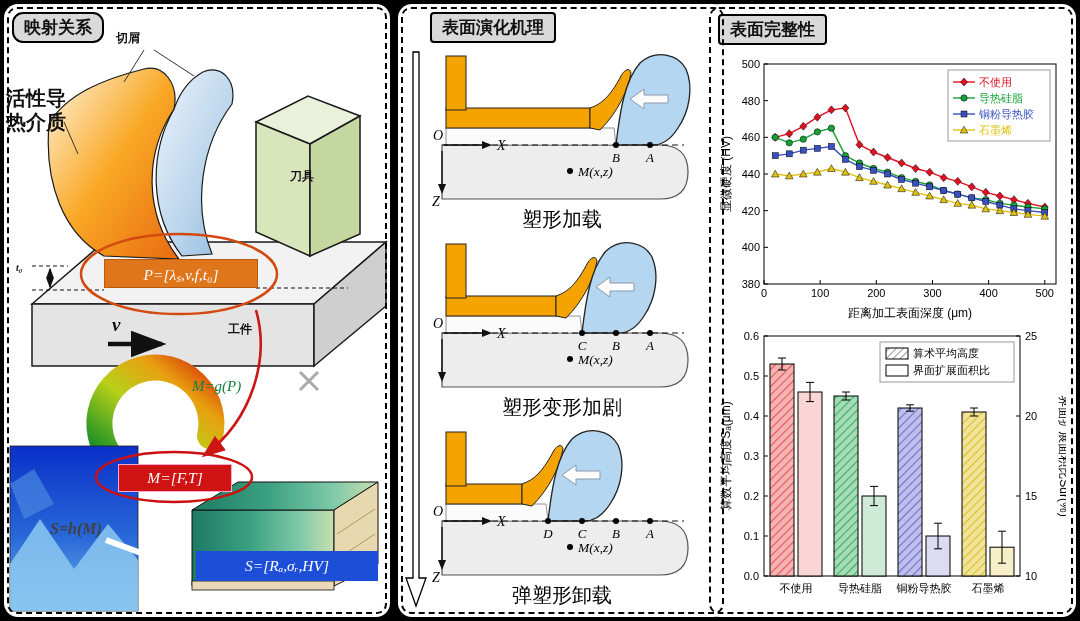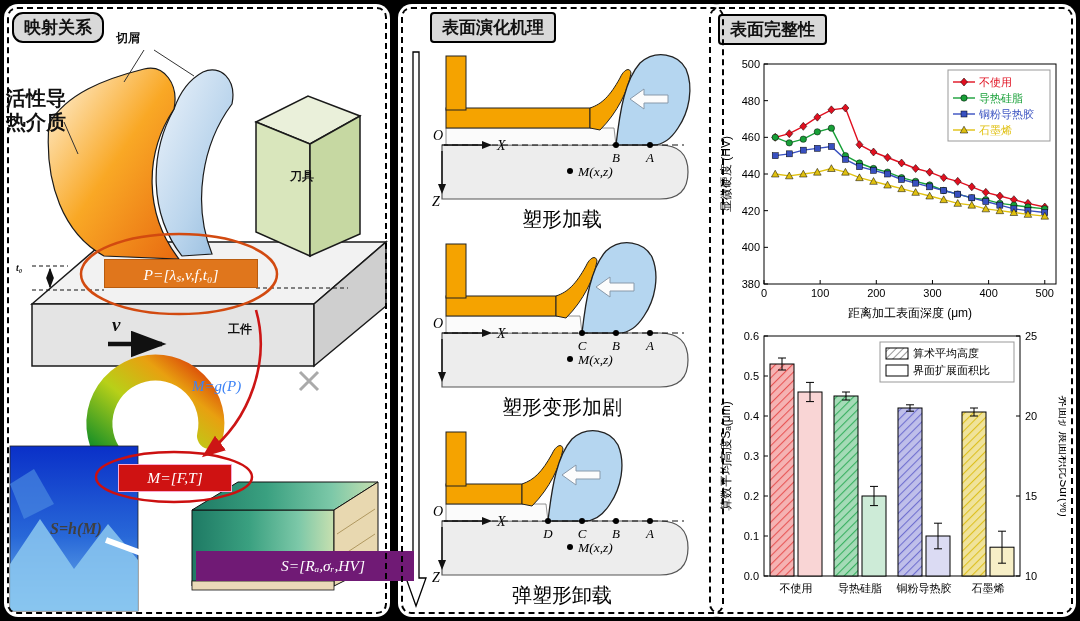--- a/index.html
+++ b/index.html
@@ -129,24 +129,24 @@
   </svg>
 
   <div class="badge" style="left:8px;top:8px;border-radius:11px;">映射关系</div>
   <div class="ov cn" style="left:112px;top:26px;">切屑</div>
   <div class="ov" style="left:2px;top:82px;width:72px;font-weight:bold;font-size:20px;line-height:1.2;white-space:normal;">活性导热介质</div>
   <div class="ov cn" style="left:286px;top:164px;">刀具</div>
   <div class="ov math" style="left:12px;top:258px;font-size:10px;font-weight:bold;">t₀</div>
   <div class="ov fbox math" style="left:100px;top:255px;width:152px;height:27px;background:#e0761c;border:1px solid #b85c10;">P=[λₛ,v,f,t₀]</div>
   <div class="ov math" style="left:108px;top:310px;font-size:19px;font-weight:bold;">v</div>
   <div class="ov cn" style="left:224px;top:317px;">工件</div>
-  <div class="ov math" style="left:188px;top:374px;color:#3b82f6;font-size:15px;">M=g(P)</div>
+  <div class="ov math" style="left:188px;top:374px;color:#15803d;font-size:15px;">M=g(P)</div>
   <div class="ov fbox math" style="left:114px;top:460px;width:112px;height:26px;background:#cf1212;border:1px solid #f9a8d4;">M=[F,T]</div>
   <div class="ov math" style="left:46px;top:516px;color:#404040;font-size:16px;font-weight:bold;">S=h(M)</div>
-  <div class="ov fbox math" style="left:192px;top:547px;width:182px;height:30px;background:#701a75;padding-left:36px;">S=[Rₐ,σᵣ,HV]</div>
+  <div class="ov fbox math" style="left:192px;top:547px;width:182px;height:30px;background:#1d4ed8;">S=[Rₐ,σᵣ,HV]</div>
 </section>
 
 <section class="panel" style="left:398px;top:4px;width:329px;height:613px;">
   <div class="badge" style="left:32px;top:8px;">表面演化机理</div>
 
   <svg class="absvg" style="left:6px;top:46px;" width="24" height="560" viewBox="0 0 24 560">
     <path d="M9,2 H15 V528 H22 L12,556 L2,528 H9 Z" fill="#fff" stroke="#000" stroke-width="1.3"></path>
   </svg>
 
   <svg class="absvg" style="left:24px;top:46px;" width="275" height="188" viewBox="0 0 275 188">

